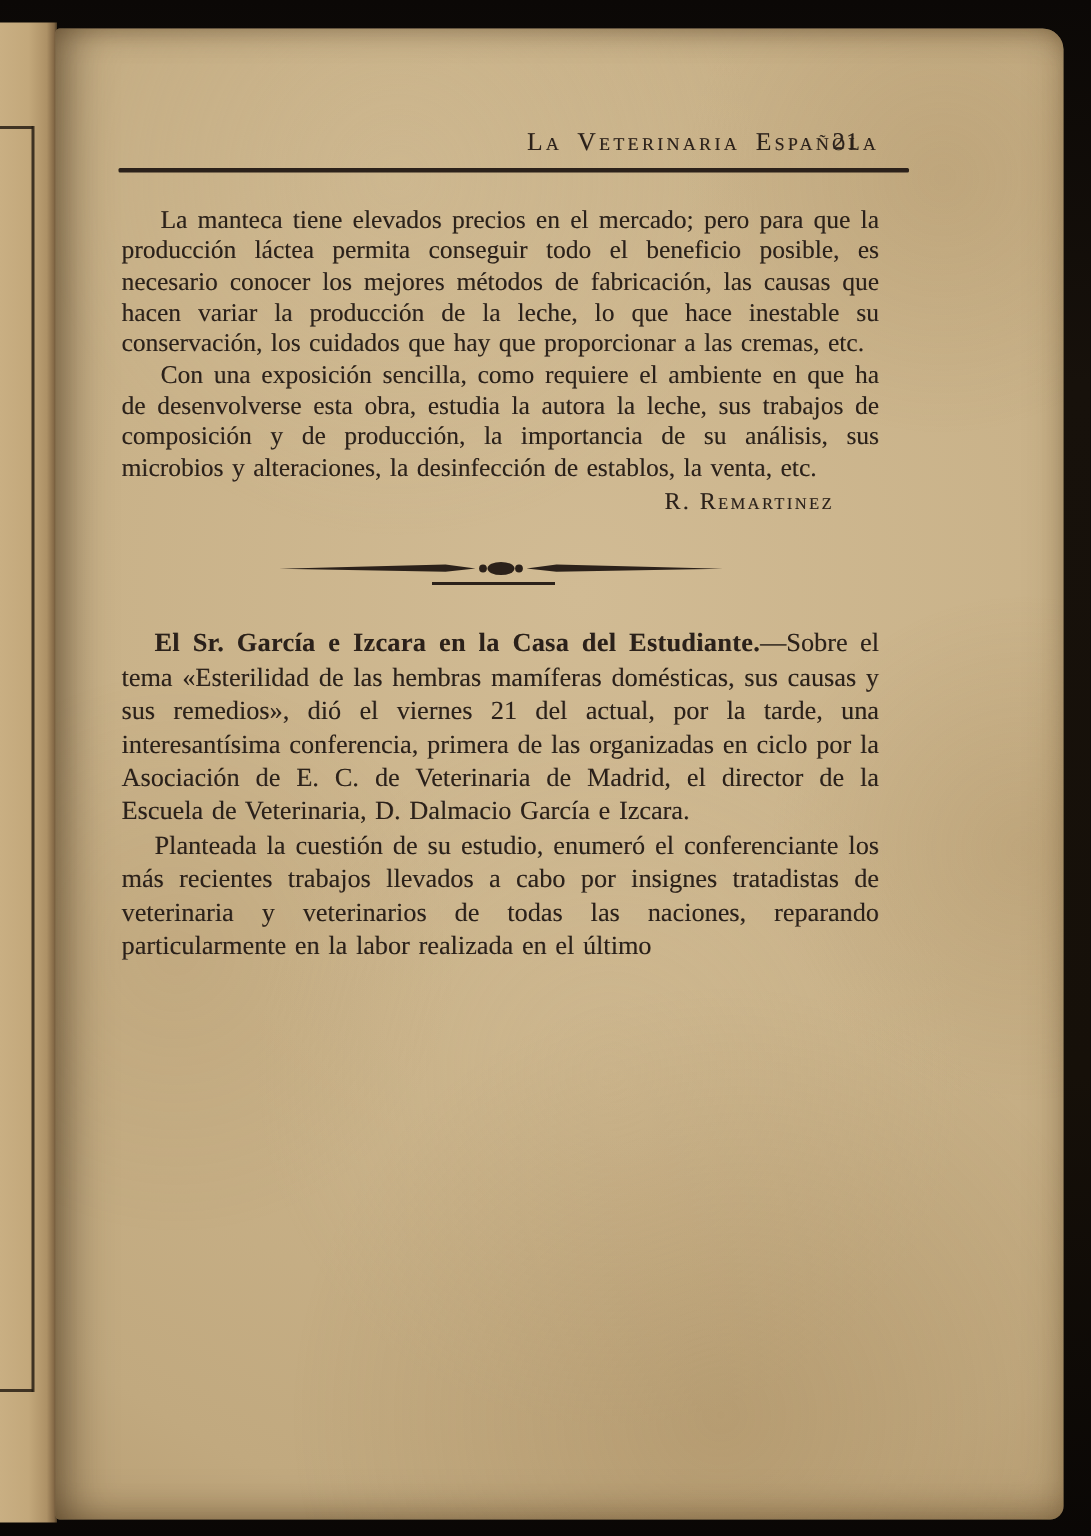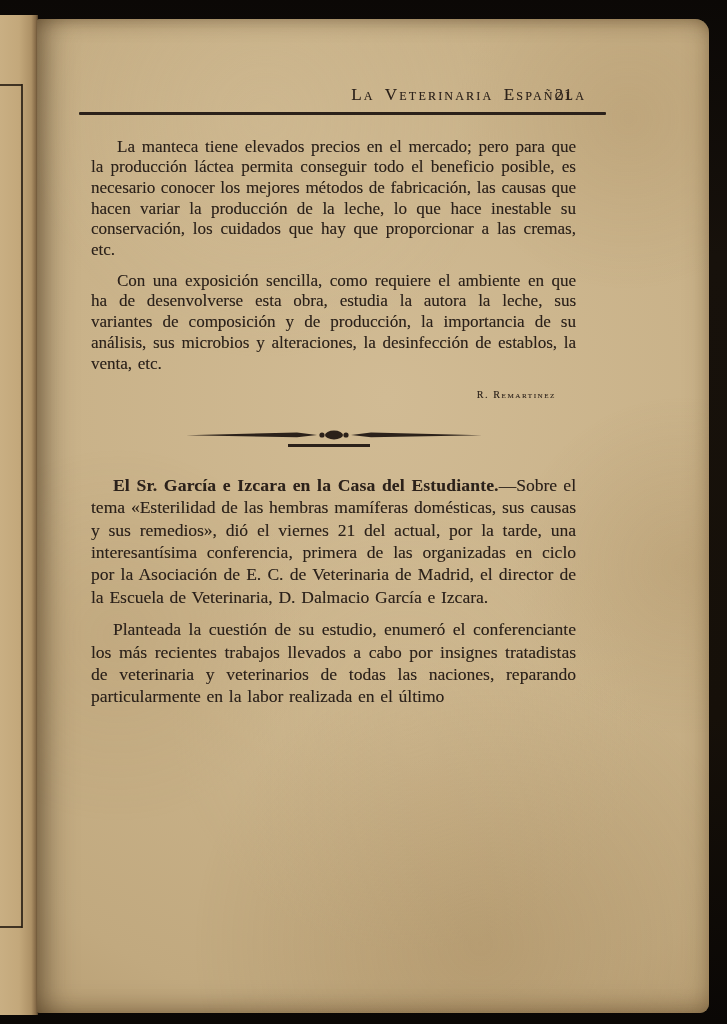--- a/index.html
+++ b/index.html
@@ -41,26 +41,26 @@
              text-shadow:0.25px 0.25px 0 rgba(43,33,26,.35); }
 
   .header { position:relative; margin-top:66px; height:22px; }
   .journal-title {
     text-align:right; font-variant:small-caps; font-size:17px;
     letter-spacing:2.2px; word-spacing:4px;
   }
   .page-number { position:absolute; right:13px; top:1px; font-size:16px; letter-spacing:1px; }
   .header-rule { width:527px; height:2.5px; margin:5px 0 0 -2px; background:#2b211a; border-radius:1px; }
 
-  p.para { margin:10px; font-size:17px; line-height:20.7px; text-align:justify;
+  p.para { margin:0; font-size:17px; line-height:20.7px; text-align:justify;
            text-indent:26px; word-spacing:1.4px; }
   p.para.first { margin-top:22px; }
 
-  .signature { margin-top:15px; padding-right:30px; text-align:right;
-               font-variant:small-caps; font-size:10px; letter-spacing:1.6px; }
+  .signature { margin-top:3px; padding-right:30px; text-align:right;
+               font-variant:small-caps; font-size:16px; letter-spacing:1.6px; }
 
   .divider { margin-top:28px; display:flex; justify-content:center; }
 
   .section-title {
     margin:15px 0 0; text-align:center;
     font-family:"Liberation Sans", sans-serif; font-weight:400;
     font-size:37px; line-height:42px; color:#30271d;
     letter-spacing:0.56em; text-indent:0.56em;
   }
   .title-underline { width:82px; height:2.5px; background:#2b211a; margin:2px auto 0; transform:translateX(-5px); }
@@ -83,21 +83,21 @@
   <div class="page">
     <div class="content">
 
       <div class="header">
         <div class="journal-title">La Veterinaria Española</div>
         <div class="page-number">21</div>
       </div>
       <div class="header-rule"></div>
 
       <p class="para first">La manteca tiene elevados precios en el mercado; pero para que la producción láctea permita conseguir todo el beneficio posible, es necesario conocer los mejores métodos de fabricación, las causas que hacen variar la producción de la leche, lo que hace inestable su conservación, los cuidados que hay que proporcionar a las cremas, etc.</p>
-      <p class="para">Con una exposición sencilla, como requiere el ambiente en que ha de desenvolverse esta obra, estudia la autora la leche, sus variantes de composición y de producción, la importancia de su análisis, sus microbios y alteraciones, la desinfección de establos, la venta, etc.</p>
+      <p class="para">Con una exposición sencilla, como requiere el ambiente en que ha de desenvolverse esta obra, estudia la autora la leche, sus trabajos de composición y de producción, la importancia de su análisis, sus microbios y alteraciones, la desinfección de establos, la venta, etc.</p>
 
       <div class="signature">R. Remartinez</div>
 
       <div class="divider">
         <svg width="298" height="14" viewBox="0 0 298 14" xmlns="http://www.w3.org/2000/svg" fill="#2b211a">
           <polygon points="1,7.2 112,4.4 132,7 112,9.2"></polygon>
           <circle cx="137" cy="7" r="2.6"></circle>
           <ellipse cx="149" cy="7" rx="9" ry="4.4"></ellipse>
           <circle cx="161" cy="7" r="2.6"></circle>
           <polygon points="297,7.2 186,4.4 166,7 186,9.2"></polygon>

